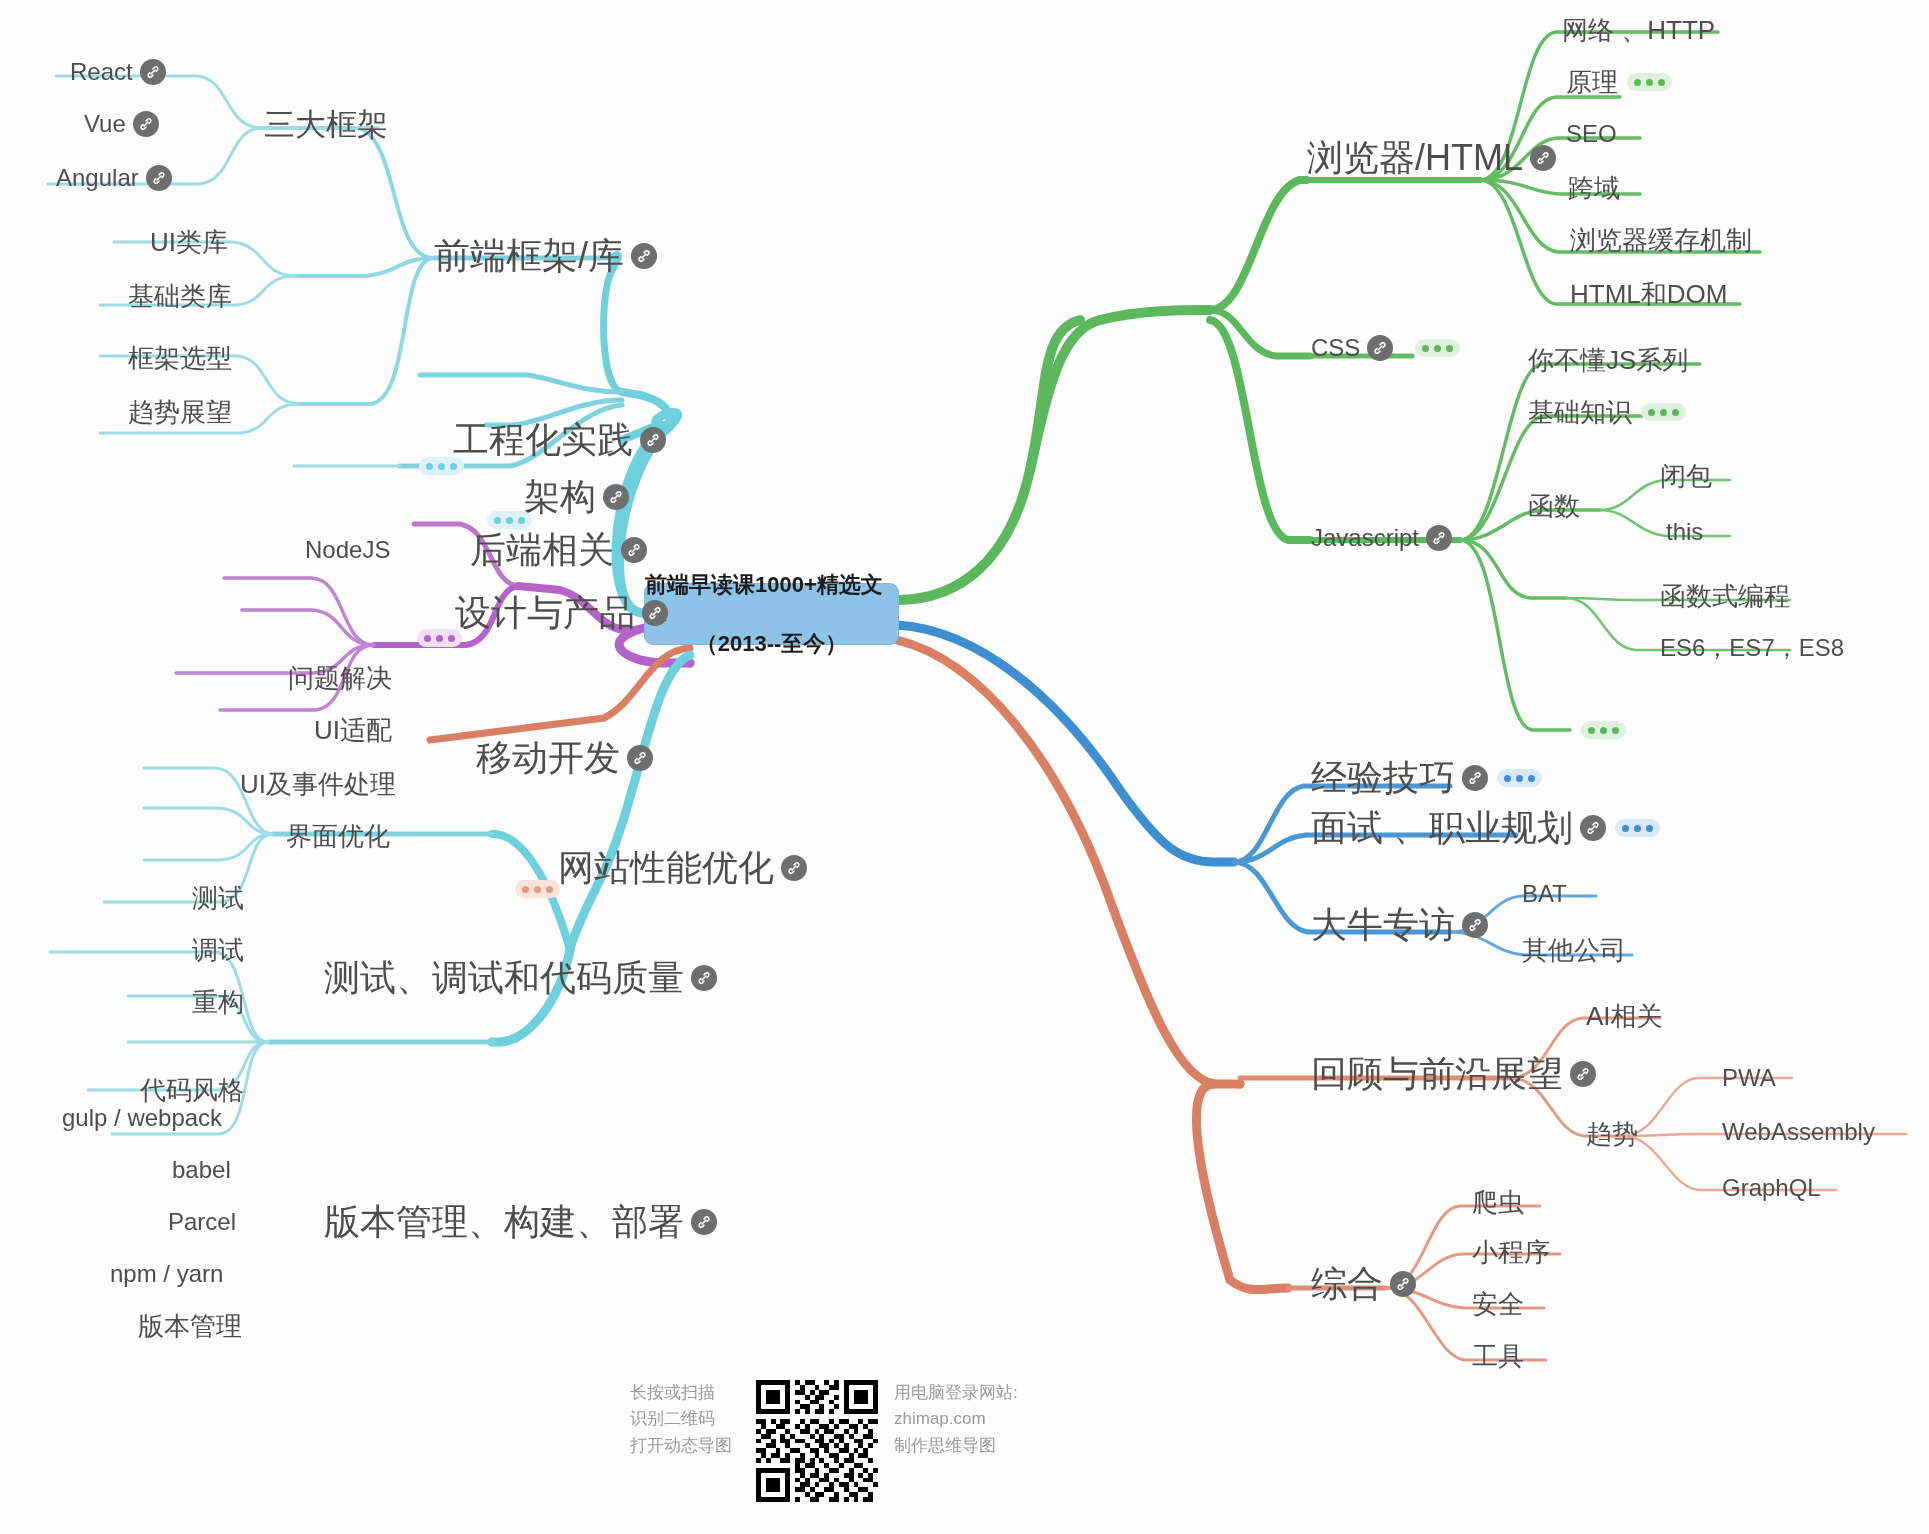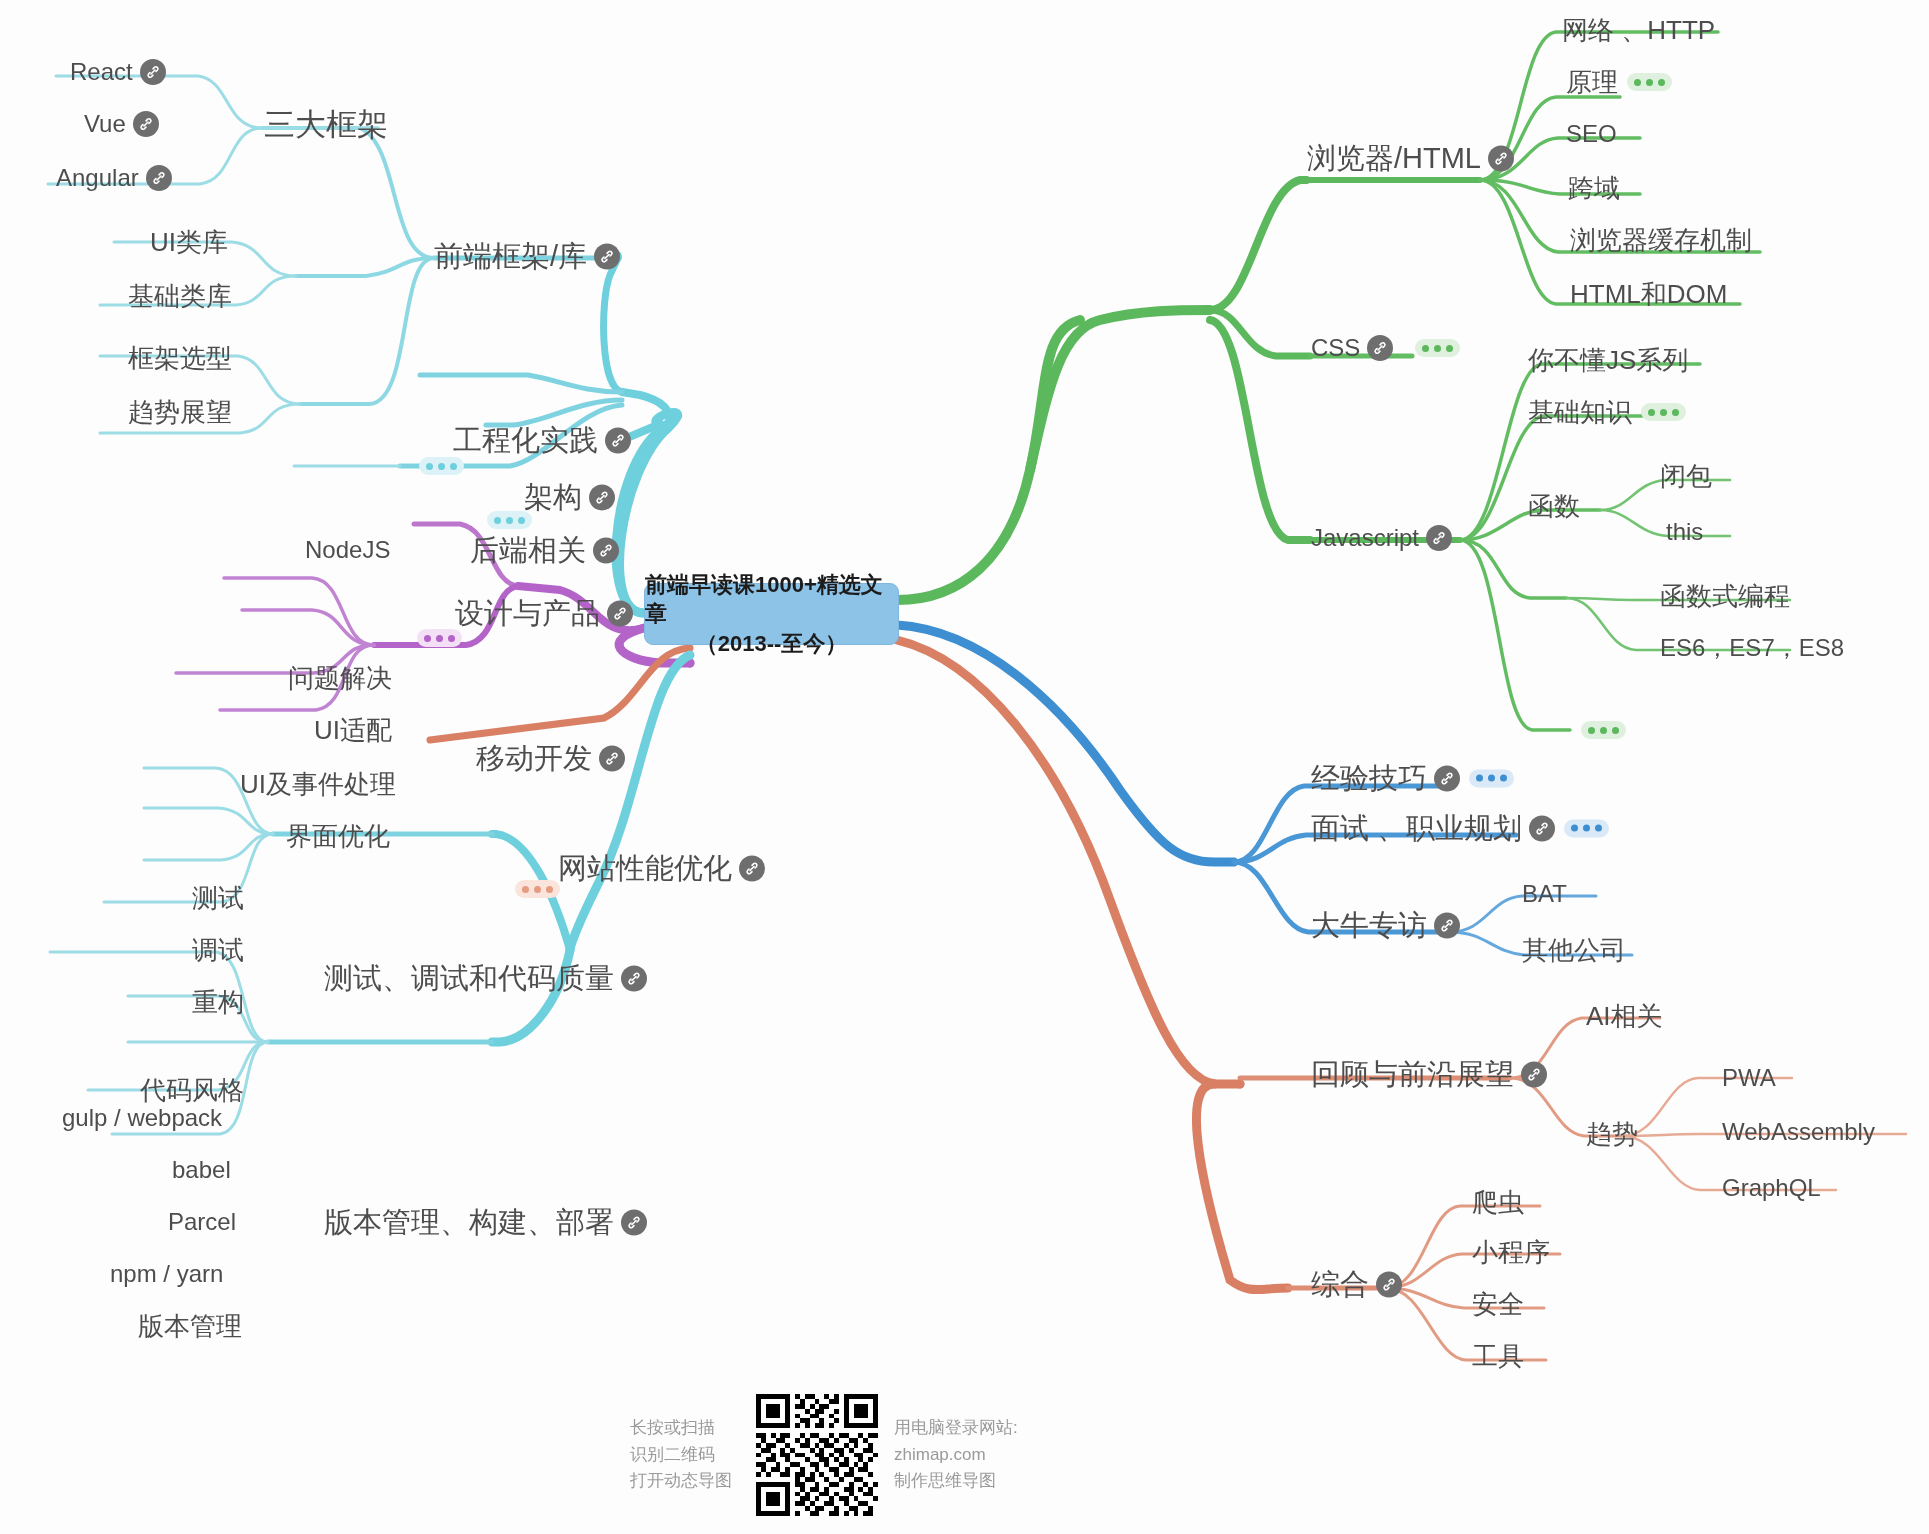--- a/index.html
+++ b/index.html
@@ -3,36 +3,36 @@
 <meta charset="utf-8">
 <style>
   html,body{margin:0;padding:0;background:#fdfdfd;}
   body{width:1929px;height:1534px;position:relative;overflow:hidden;
        font-family:"Liberation Sans","DejaVu Sans",sans-serif;}
   #canvas{position:absolute;inset:0;width:1929px;height:1534px;}
   svg.links{position:absolute;left:0;top:0;width:1929px;height:1534px;pointer-events:none;}
   .node{position:absolute;white-space:nowrap;color:#4d4d4d;
         display:flex;align-items:center;transform:translateY(-50%);}
   .node .txt{line-height:1;}
-  .lvl1{font-size:29px;}
+  .lvl1{font-size:36px;}
   .lvl2{font-size:31px;}
   .lvl3{font-size:26px;}
   .en{font-size:24px;}
   .link-icon{display:inline-block;width:26px;height:26px;border-radius:50%;
              background:#6e6e6e;margin-left:7px;flex:0 0 auto;position:relative;}
   .link-icon svg{position:absolute;left:5px;top:5px;}
   .dots{display:inline-flex;align-items:center;justify-content:center;
         gap:5px;height:18px;padding:0 7px;border-radius:9px;margin-left:9px;flex:0 0 auto;}
   .dots i{width:7px;height:7px;border-radius:50%;display:block;}
   #root{position:absolute;left:644px;top:583px;width:253px;height:60px;
         background:#8ec3e8;border:1px solid #7fb7df;border-radius:9px;
         display:flex;flex-direction:column;align-items:center;justify-content:center;
         color:#1c1c1c;font-weight:bold;font-size:22px;line-height:1.32;}
   #footer{position:absolute;left:630px;top:1380px;width:680px;height:150px;
-          display:flex;align-items:center;gap:16px;}
+          display:flex;gap:16px;}
   .fcol{color:#9a9a9a;font-size:17px;line-height:1.55;}
   .fcol.left{text-align:left;width:110px;}
   .fcol.right{text-align:left;width:150px;}
   #qr{width:122px;height:122px;flex:0 0 auto;image-rendering:pixelated;}
 </style>
 </head>
 <body>
 
 <div id="canvas">
 

